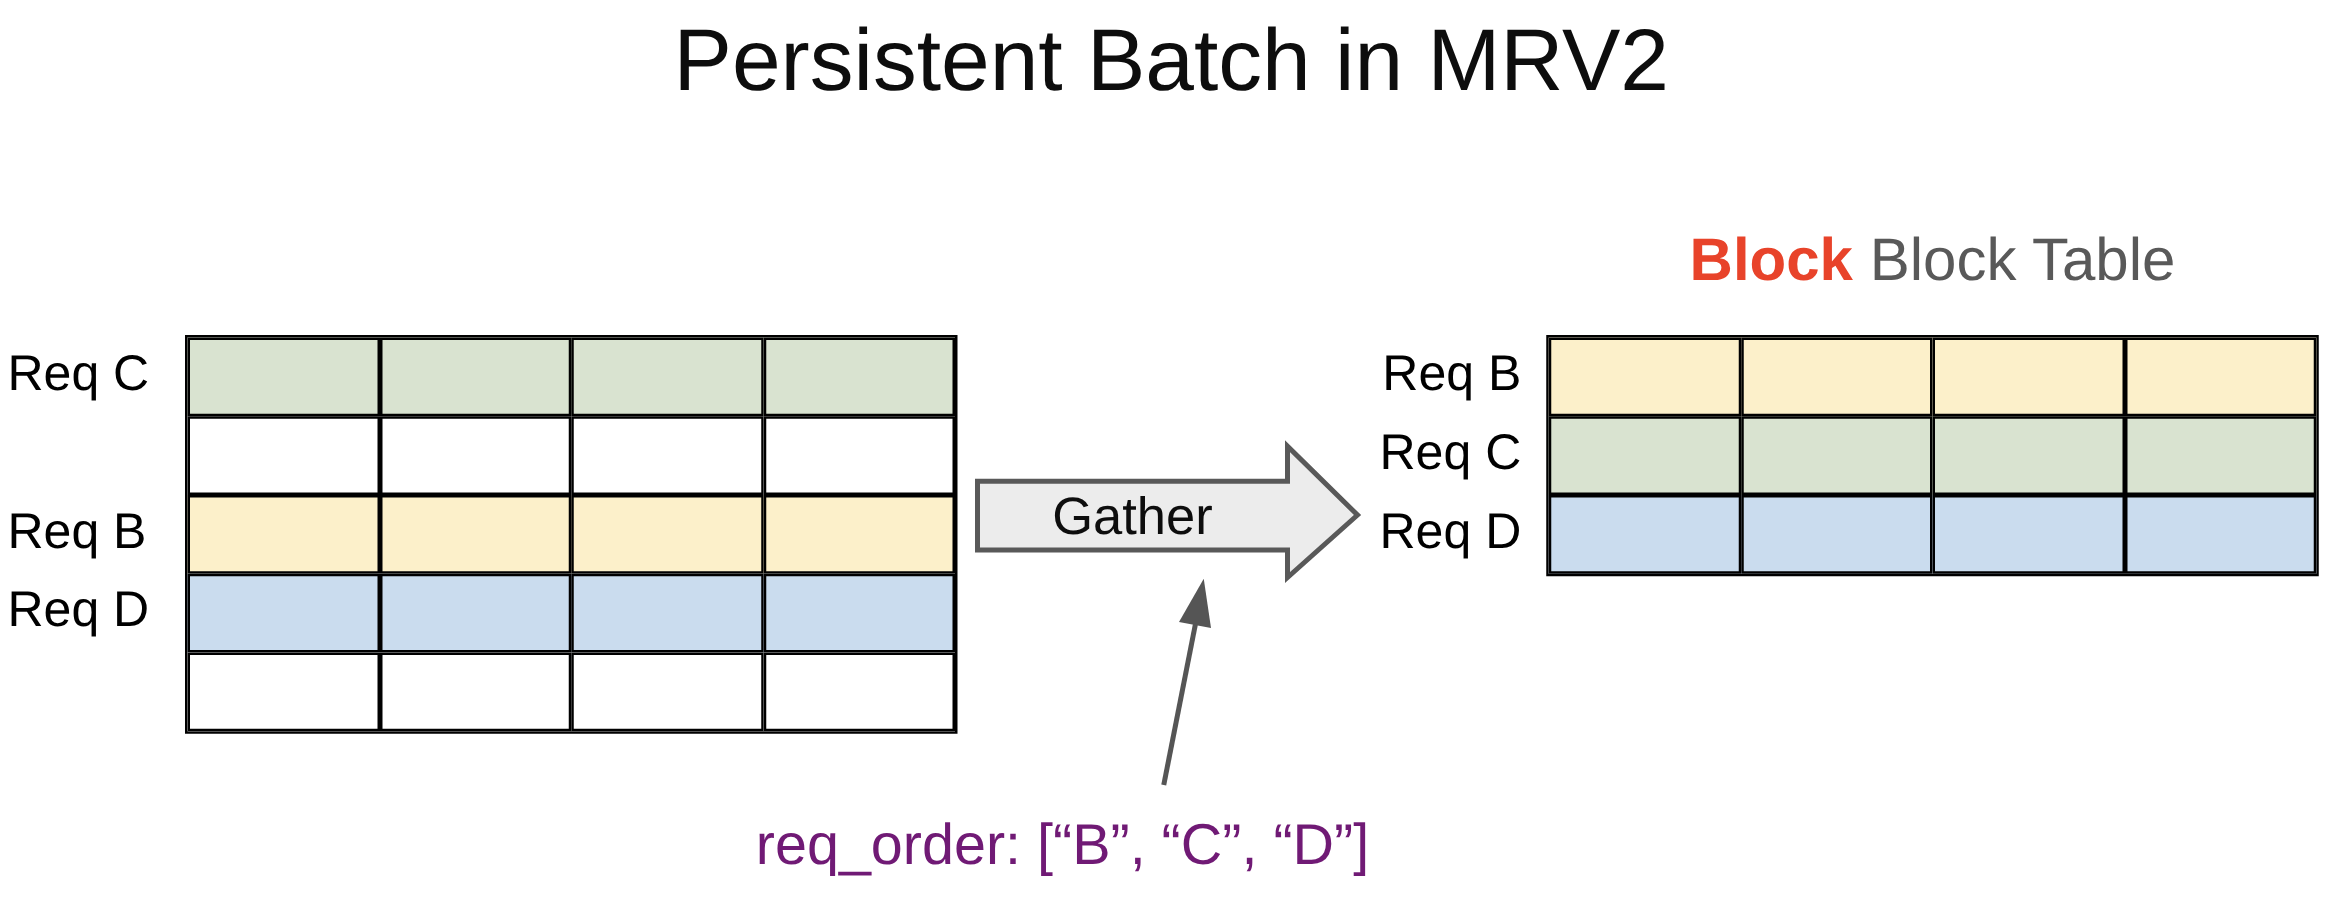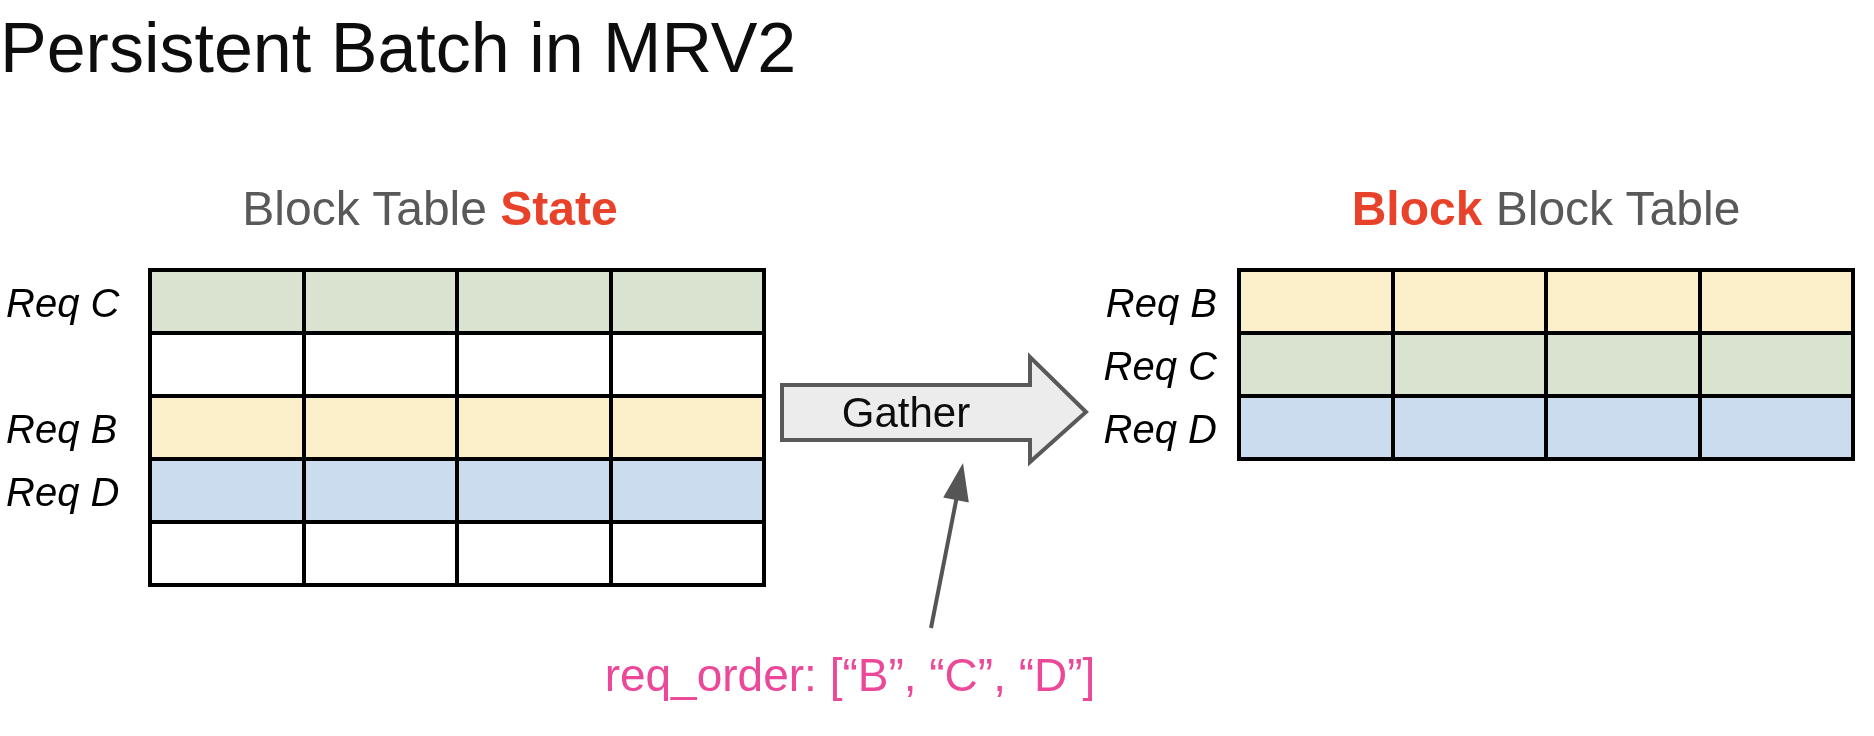--- a/index.html
+++ b/index.html
@@ -7,21 +7,21 @@
     position: relative;
     width: 1874px;
     height: 736px;
     background: #ffffff;
     font-family: "Liberation Sans", sans-serif;
     overflow: hidden;
   }
   .page-title {
     position: absolute;
     top: 10px; left: 0; width: 1874px;
-    text-align: left;
+    text-align: center;
     font-size: 70px;
     color: #0d0d0d;
     line-height: 1.1;
     white-space: nowrap;
   }
   .heading {
     position: absolute;
     top: 180px;
     font-size: 48px;
     color: #595959;
@@ -30,22 +30,21 @@
     white-space: nowrap;
   }
   .heading .hl { font-weight: bold; }
   #left-heading  { left: 120px;  width: 620px; }
   #right-heading { left: 1237px; width: 618px; }
 
   .table-wrap {
     position: absolute;
     top: 268px;
     display: flex;
-    align-items: flex-end;
-    font-style: italic;
+    align-items: flex-start;
   }
   #left-wrap  { left: 0; }
   #right-wrap { left: 1097px; }
 
   .labels-col { display: flex; flex-direction: column; }
   #left-table-labels  { width: 148px; }
   #right-table-labels { width: 140px; }
   .row-label {
     height: 63px;
     display: flex;
@@ -83,32 +82,31 @@
   #pointer-arrow-svg {
     position: absolute;
     left: 900px; top: 450px;
     width: 100px; height: 190px;
   }
   .annotation {
     position: absolute;
     top: 648px; left: 540px; width: 620px;
     text-align: center;
     font-size: 46px;
-    color: #ec4899;
+    color: #701a75;
     white-space: nowrap;
   }
 </style>
 </head>
 <body>
 
 <div id="canvas">
 
   <div class="page-title">Persistent Batch in MRV2</div>
 
-  <div class="heading" id="left-heading" style="color: rgb(89, 89, 89);"><span>Block Table </span><span class="hl" style="color: rgb(232, 67, 42);">State</span></div>
 
   <div class="heading" id="right-heading" style="color: rgb(89, 89, 89);"><span class="hl" style="color: rgb(232, 67, 42);">Block</span><span> Block Table</span></div>
 
   <div class="table-wrap" id="left-wrap">
     <div class="labels-col" id="left-table-labels">
         <div class="row-label">Req C</div>
         <div class="row-label"></div>
         <div class="row-label">Req B</div>
         <div class="row-label">Req D</div>
         <div class="row-label"></div>

